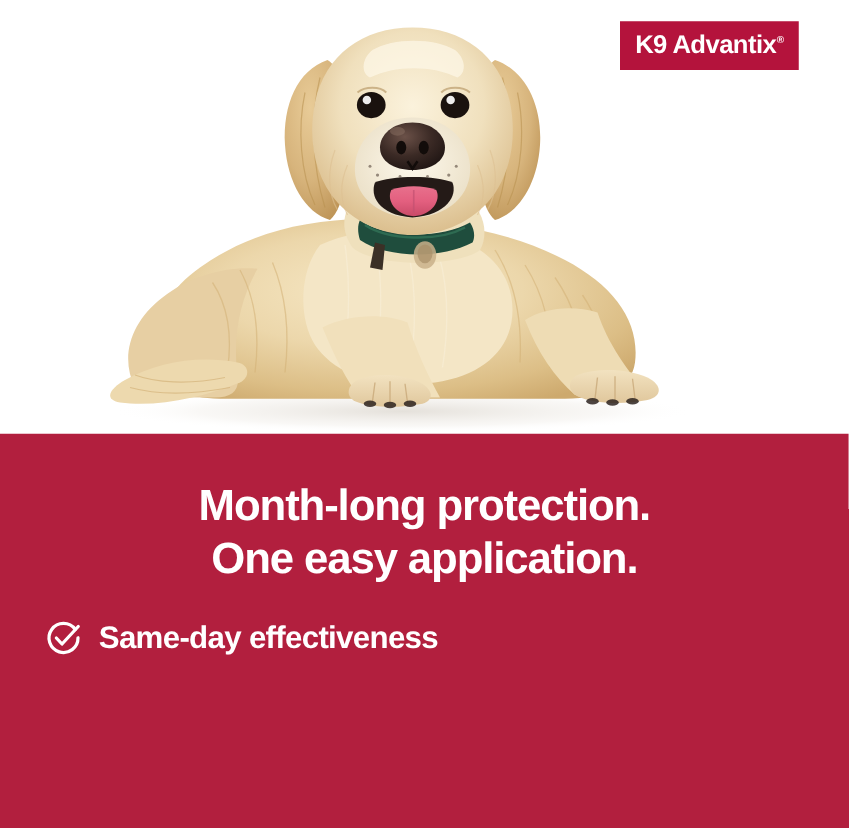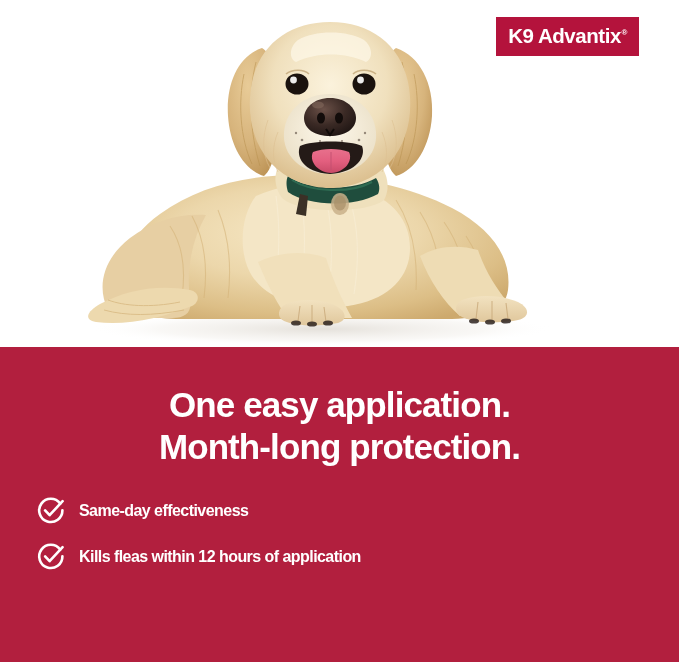--- a/index.html
+++ b/index.html
@@ -116,21 +116,21 @@
     flex: 0 0 auto;
     width: 30px;
     height: 30px;
     margin-right: 13px;
     display: block;
   }
   .benefit-label {
     color: #ffffff;
     font-family: "Liberation Sans", sans-serif;
     font-weight: bold;
-    font-size: 16px;
+    font-size: 25px;
     line-height: 27px;
     letter-spacing: -0.55px;
     white-space: nowrap;
   }
 </style>
 </head>
 <body>
 
 <div id="ad-card">
 
@@ -322,34 +322,27 @@
     </svg>
 
     <div id="brand-logo">
       <span id="brand-logo-text"><span>K9 Advantix</span><span id="brand-logo-tm">®</span></span>
     </div>
   </div>
 
   <div id="message-panel">
 
     <div id="headline">
+      <span class="headline-line">Month-long protection.</span>
       <span class="headline-line">One easy application.</span>
-      <span class="headline-line">Month-long protection.</span>
     </div>
 
     <ul id="benefit-list">
       <li class="benefit-item">
         <svg class="benefit-check" viewBox="0 0 30 30">
           <path d="M24.2 8.6 A11.6 11.6 0 1 0 26.4 15.2" fill="none" stroke="#ffffff" stroke-width="2.6" stroke-linecap="round"></path>
           <path d="M9.1 15.4 L13.6 20.2 L26.6 6.2" fill="none" stroke="#ffffff" stroke-width="2.6" stroke-linecap="round" stroke-linejoin="round"></path>
         </svg>
         <span class="benefit-label">Same-day effectiveness</span>
       </li>
-      <li class="benefit-item">
-        <svg class="benefit-check" viewBox="0 0 30 30">
-          <path d="M24.2 8.6 A11.6 11.6 0 1 0 26.4 15.2" fill="none" stroke="#ffffff" stroke-width="2.6" stroke-linecap="round"></path>
-          <path d="M9.1 15.4 L13.6 20.2 L26.6 6.2" fill="none" stroke="#ffffff" stroke-width="2.6" stroke-linecap="round" stroke-linejoin="round"></path>
-        </svg>
-        <span class="benefit-label">Kills fleas within 12 hours of application</span>
-      </li>
     </ul>
   </div>
 </div>
 
 </body></html>

